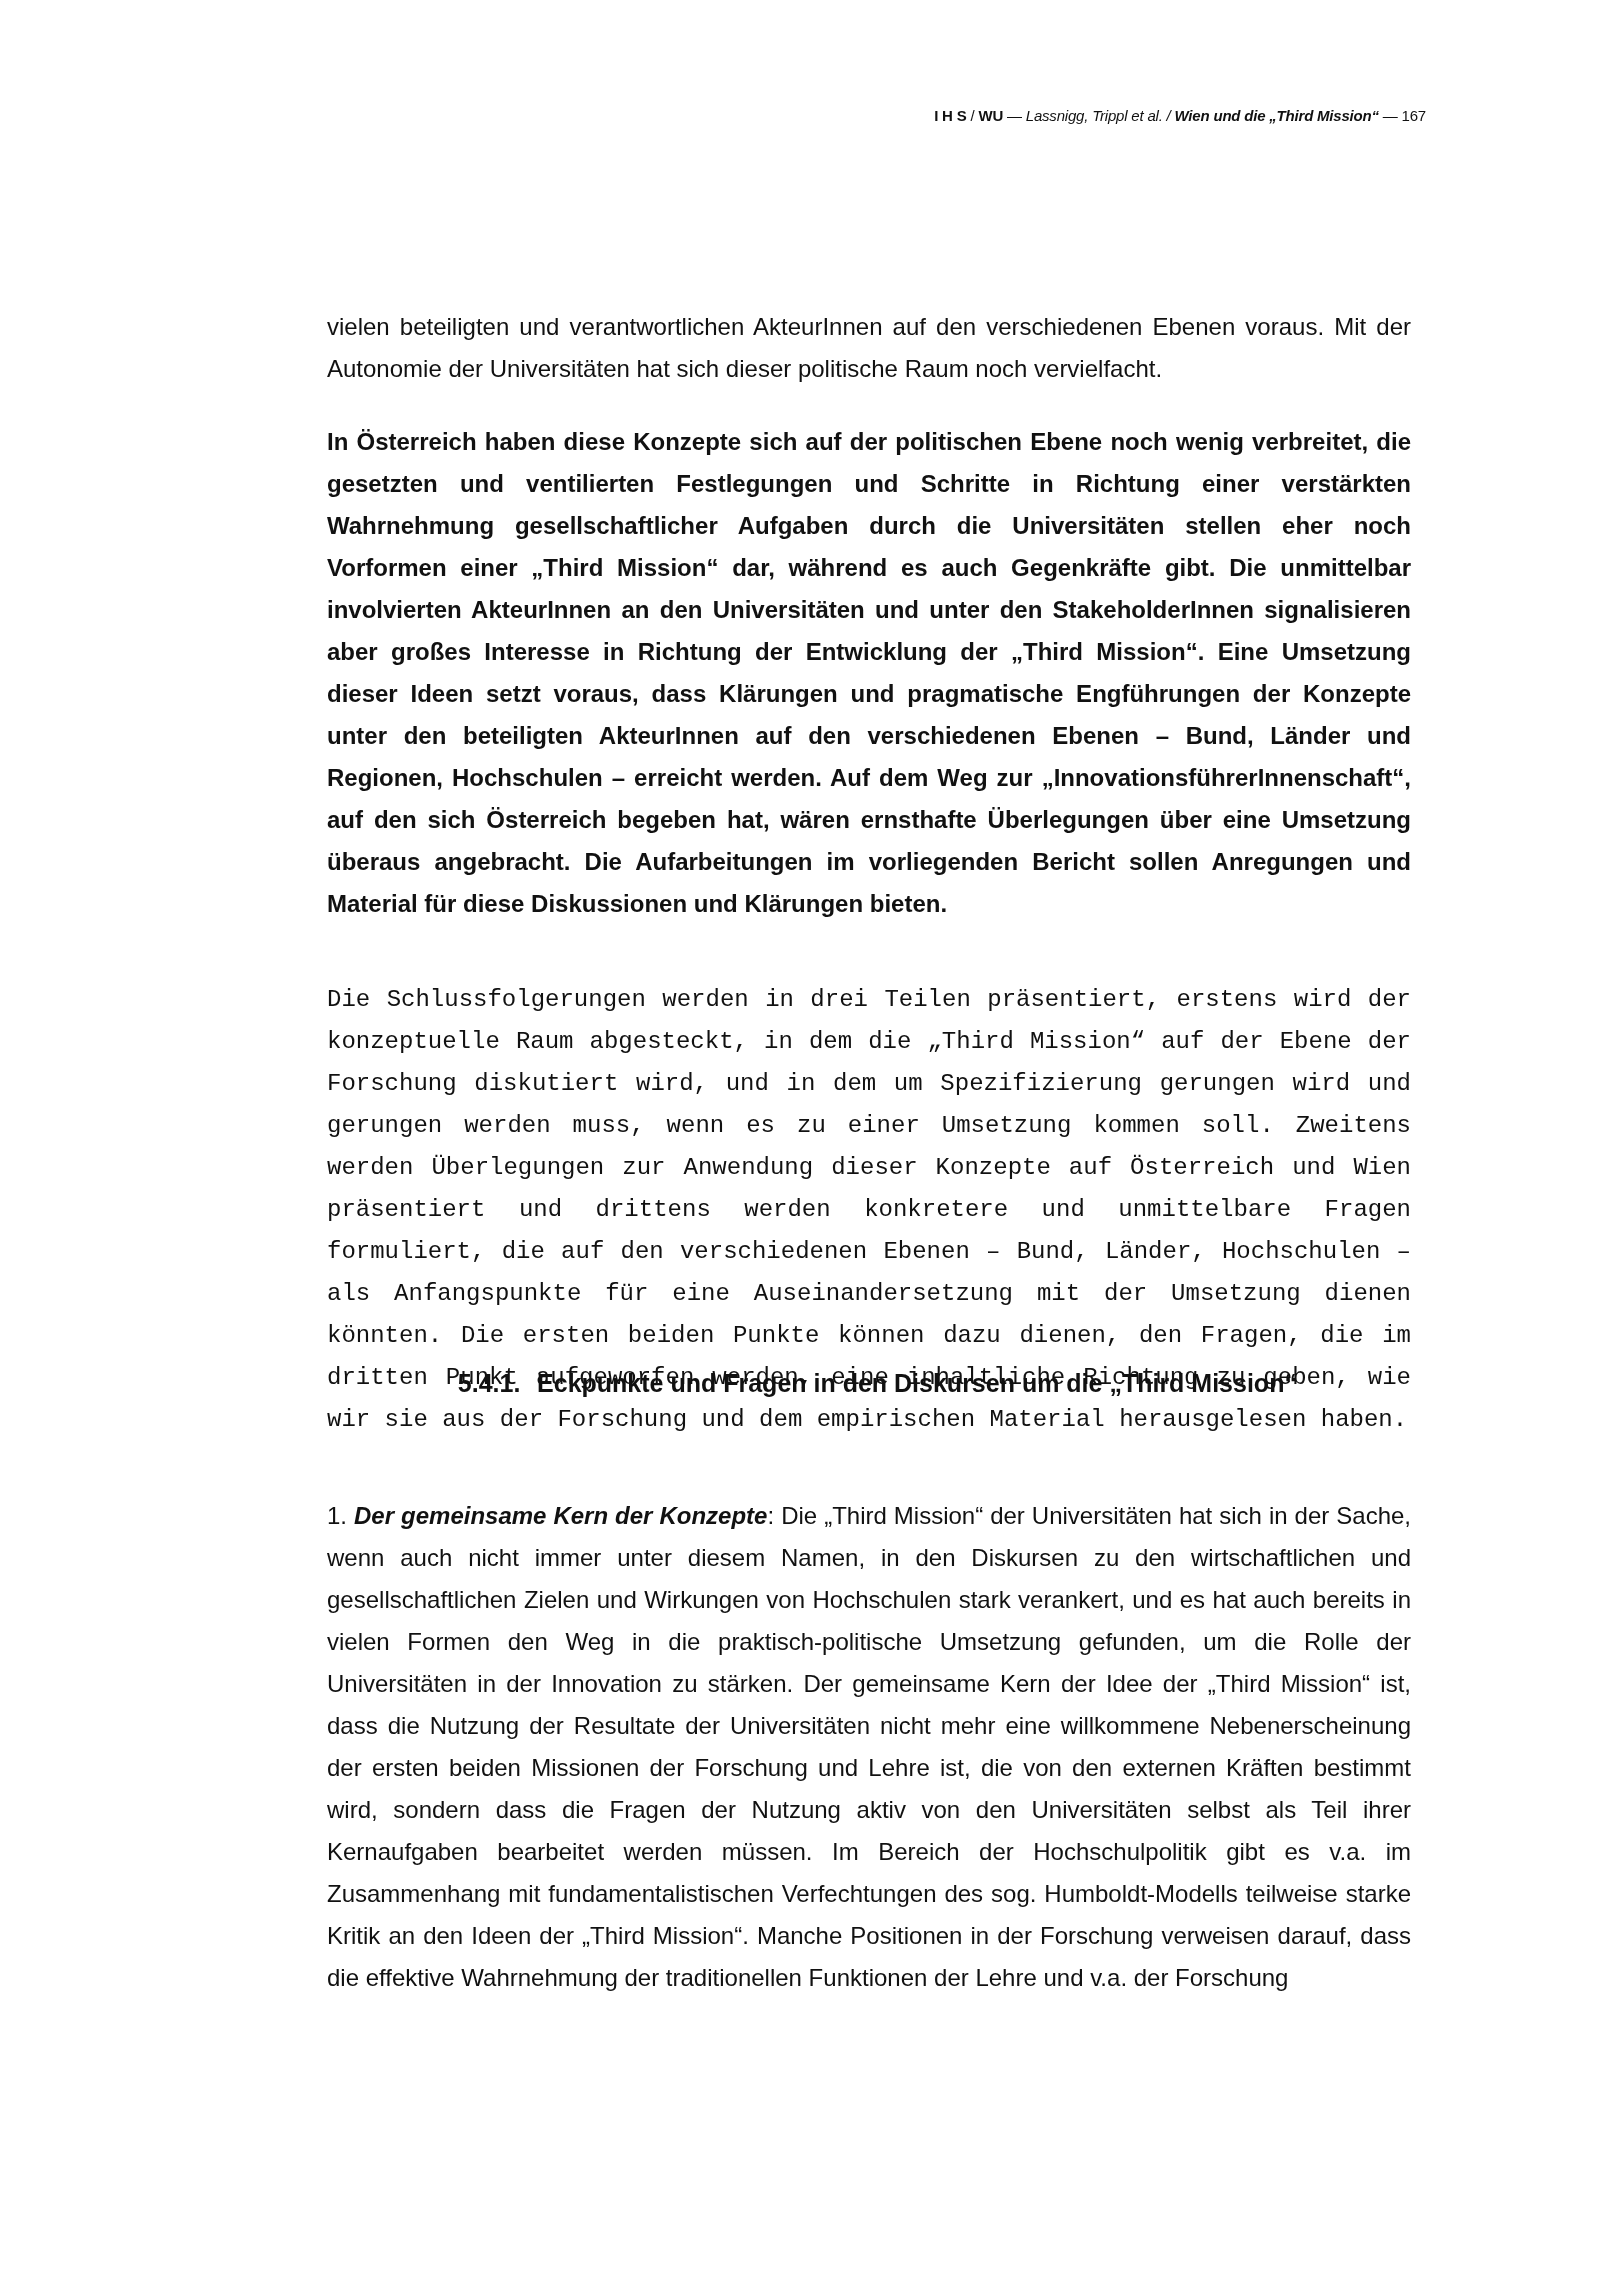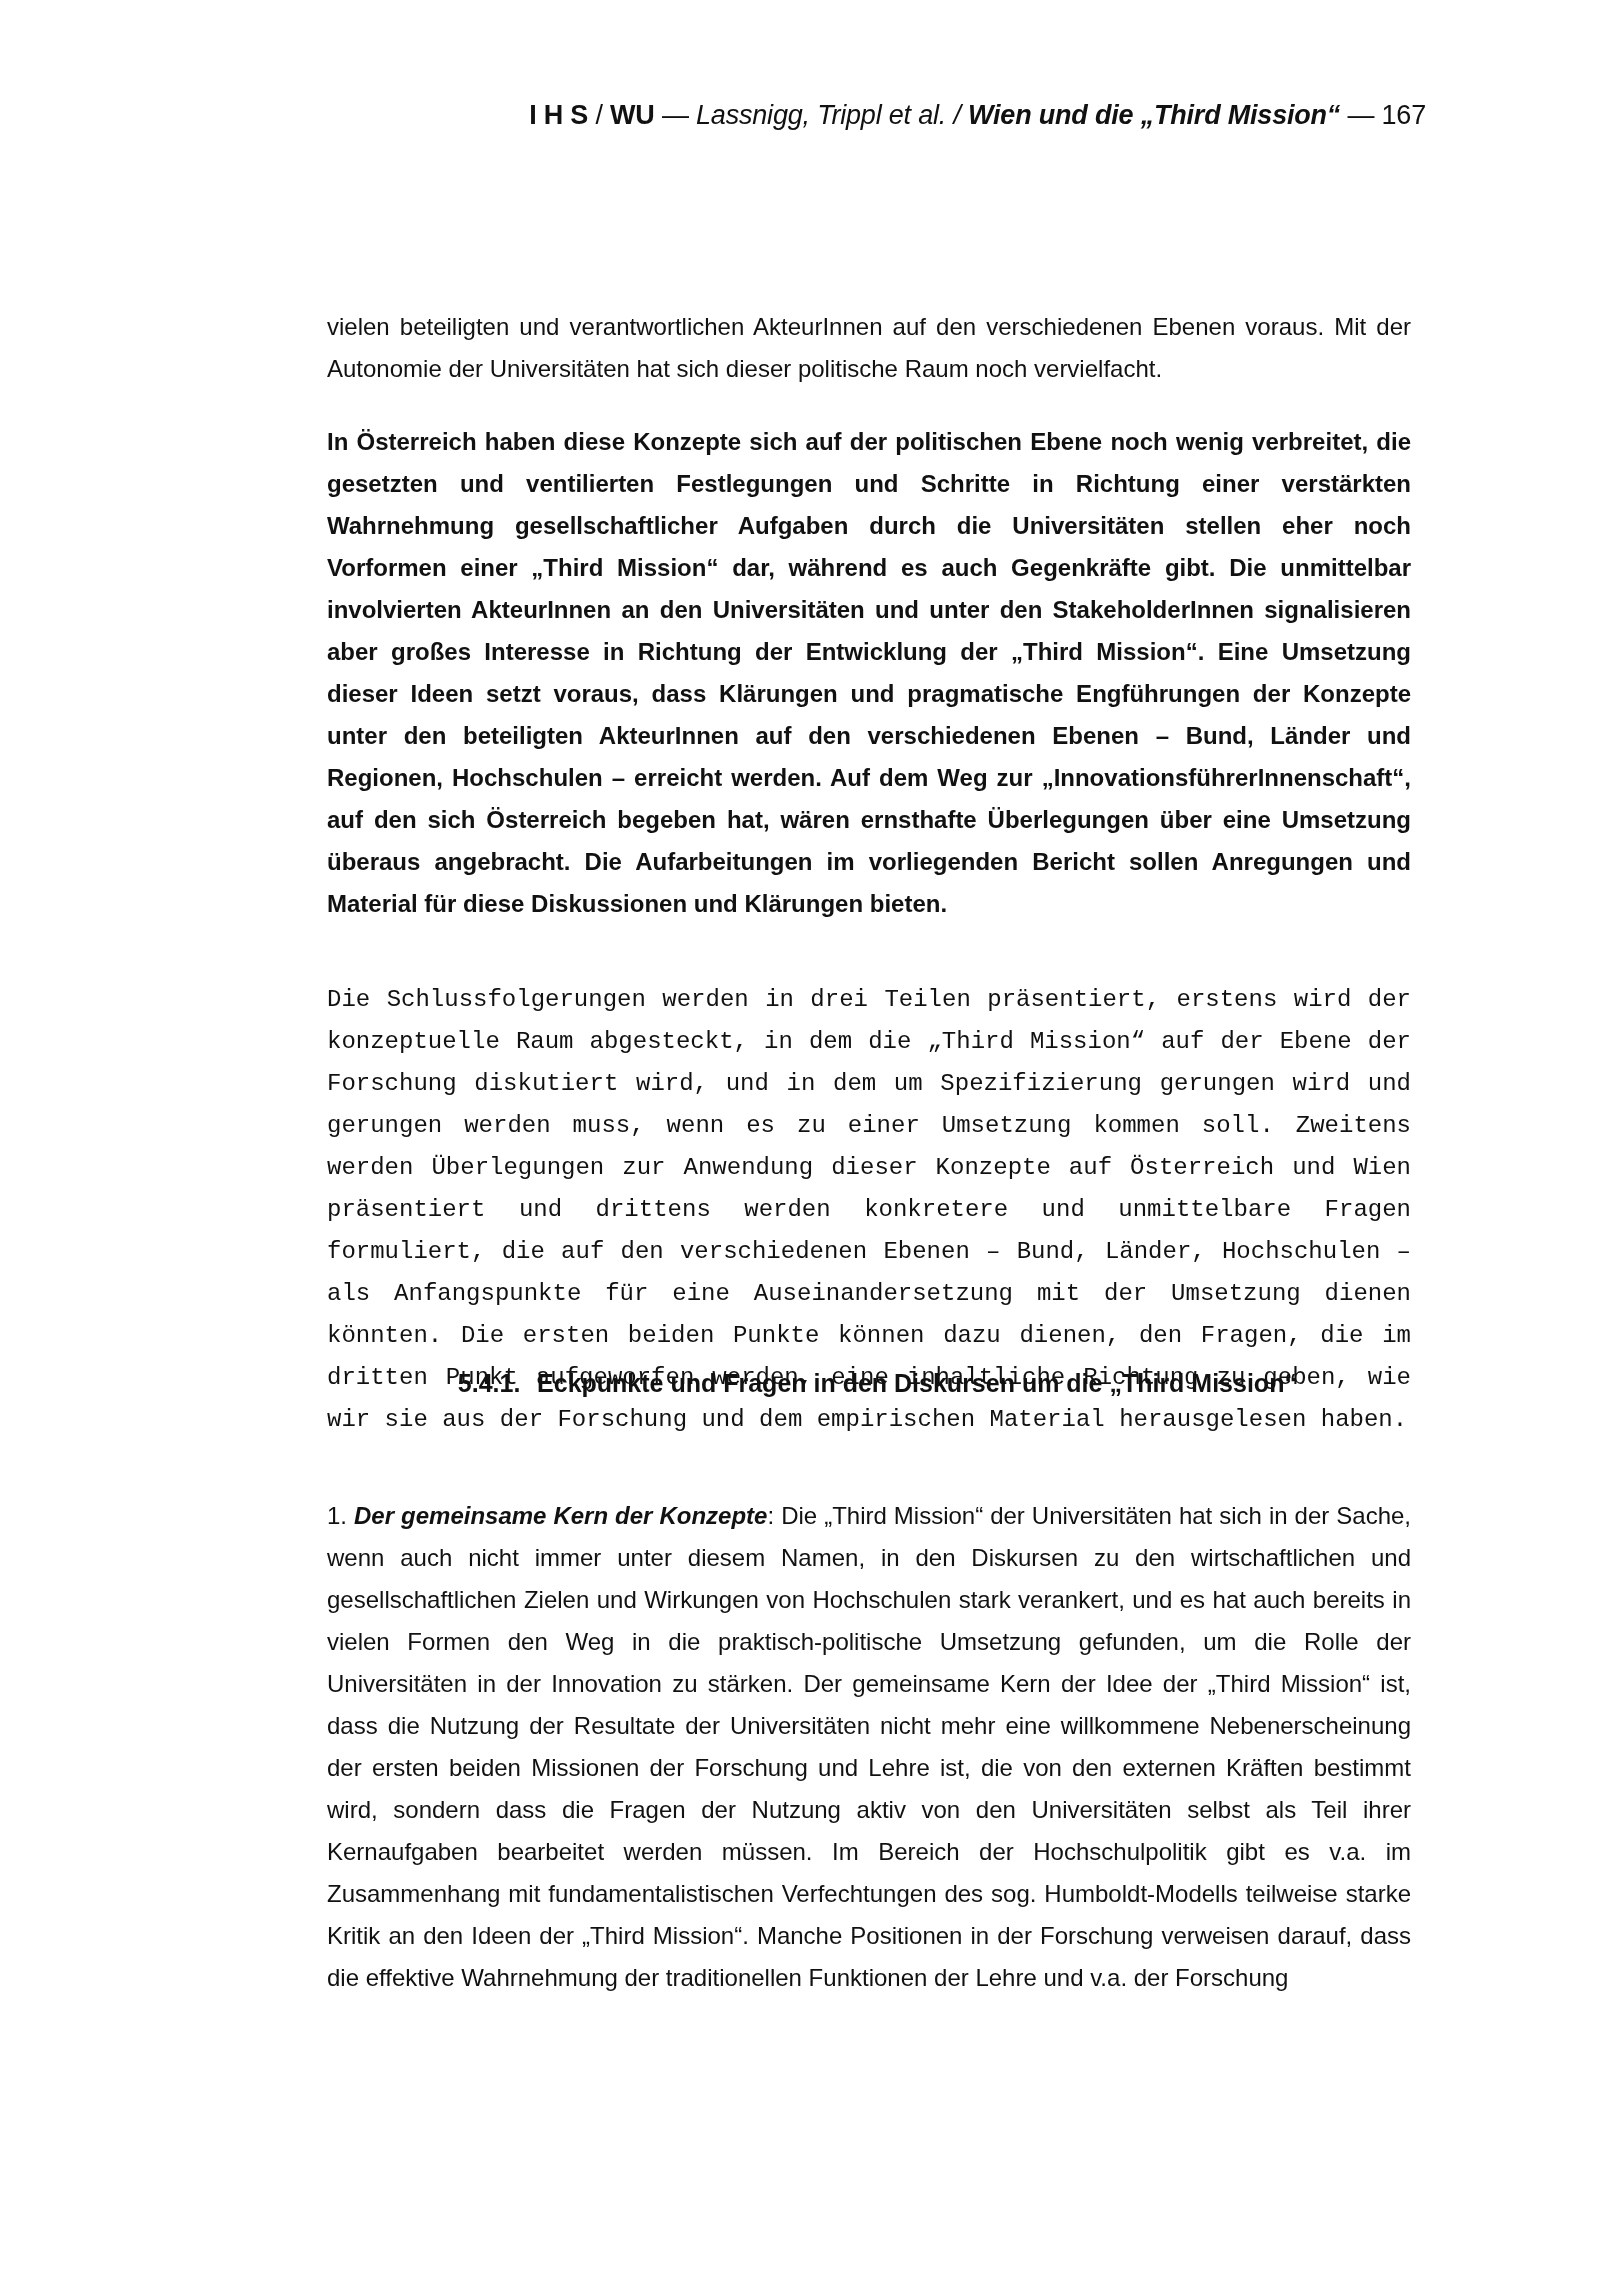--- a/index.html
+++ b/index.html
@@ -8,21 +8,21 @@
       height: 2293px;
       position: relative;
       overflow: hidden;
       color: #111111;
       font-family: "Liberation Sans", "DejaVu Sans", sans-serif;
     }
     .running-header {
       position: absolute;
       top: 102px;
       right: 195px;
-      font-size: 27px;
+      font-size: 15px;
       line-height: 27.4px;
       white-space: nowrap;
       letter-spacing: -0.2px;
     }
     .running-header .b { font-weight: bold; }
     .running-header .i { font-style: italic; }
     .running-header .bi { font-weight: bold; font-style: italic; }
 
     .text-column {
       position: absolute;

